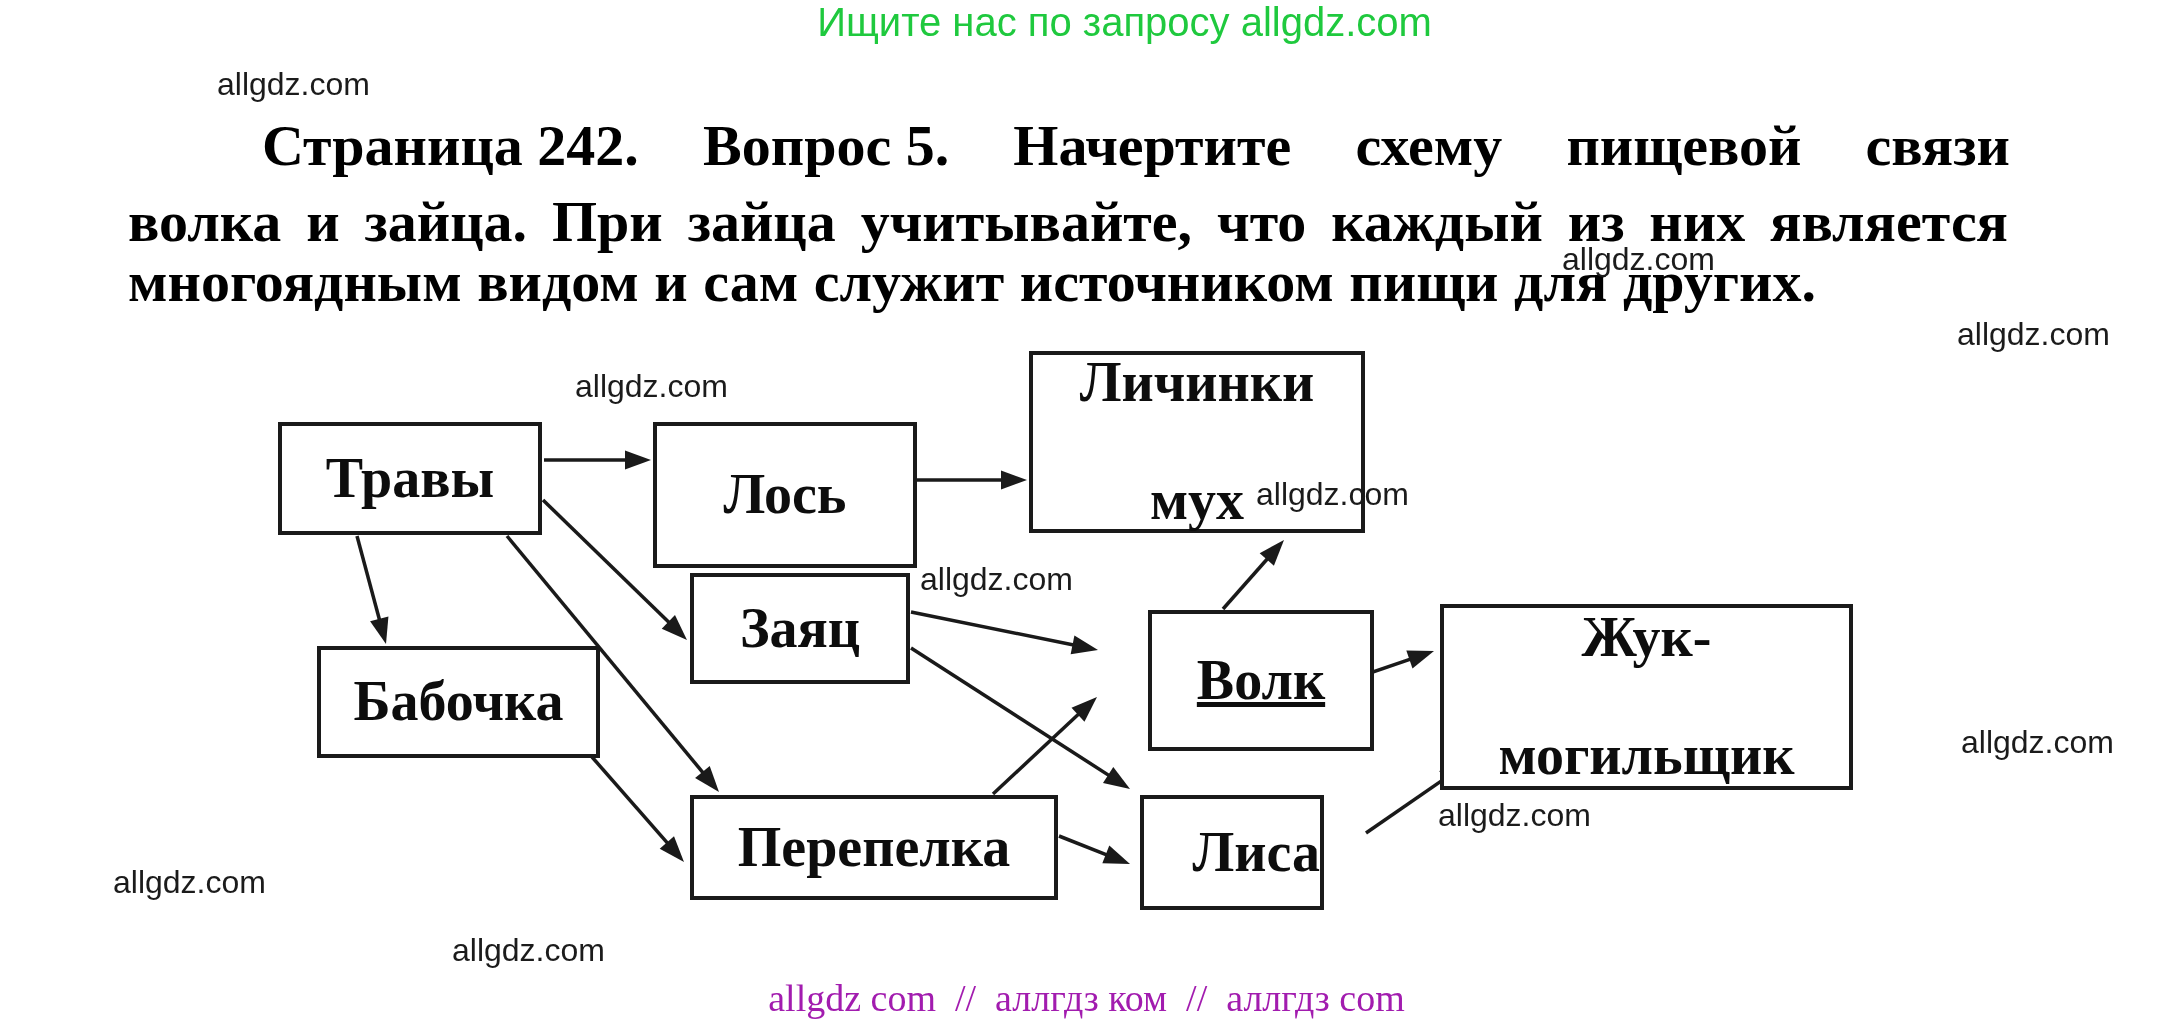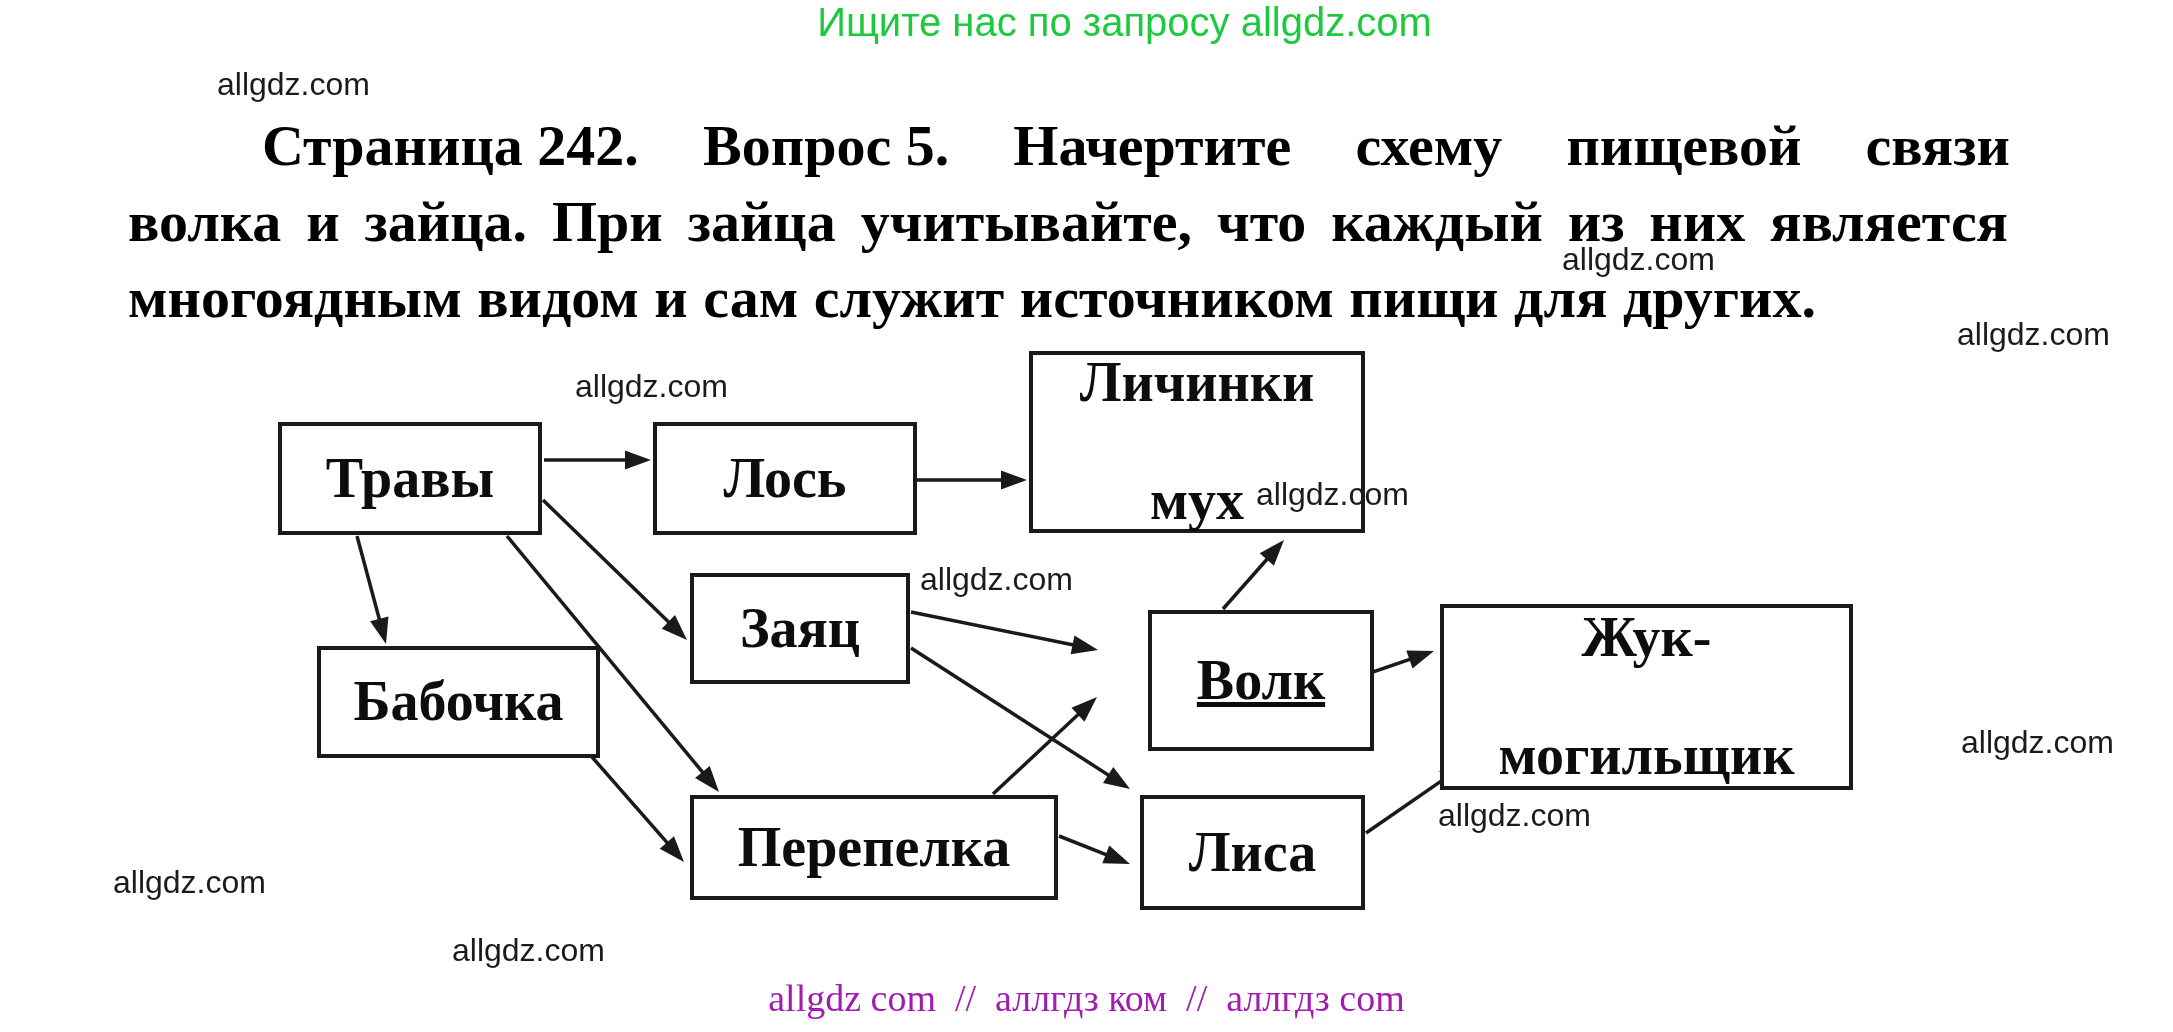--- a/index.html
+++ b/index.html
@@ -55,21 +55,21 @@
   }
 </style>
 </head>
 <body>
 
 <div id="promo" style="color: rgb(31, 201, 62);">Ищите нас по запросу allgdz.com</div>
 
 <div id="title-block">
     <div class="title-line" style="left: 262px; top: 112px; width: 1748px;"><span>Страница 242.</span><span>Вопрос 5.</span><span>Начертите</span><span>схему</span><span>пищевой</span><span>связи</span></div>
     <div class="title-line" style="left: 128px; top: 188px; width: 1880px;"><span>волка</span><span>и</span><span>зайца.</span><span>При</span><span>зайца</span><span>учитывайте,</span><span>что</span><span>каждый</span><span>из</span><span>них</span><span>является</span></div>
-    <div class="title-line" style="left: 128px; top: 264px; width: 1688px; gap: 8px;"><span>многоядным</span><span>видом</span><span>и</span><span>сам</span><span>служит</span><span>источником</span><span>пищи</span><span>для</span><span>других.</span></div>
+    <div class="title-line" style="left: 128px; top: 248px; width: 1688px; gap: 8px;"><span>многоядным</span><span>видом</span><span>и</span><span>сам</span><span>служит</span><span>источником</span><span>пищи</span><span>для</span><span>других.</span></div>
   </div>
 
 <svg id="edges" xmlns="http://www.w3.org/2000/svg" viewBox="0 0 2173 1032">
     <g>
       <line x1="544" y1="460" x2="630" y2="460" stroke="#1a1a1a" stroke-width="3.5"></line>
       <polygon points="651,460 625,469.5 625,450.5" fill="#1a1a1a"></polygon>
     </g>
     <g>
       <line x1="917" y1="480" x2="1006" y2="480" stroke="#1a1a1a" stroke-width="3.5"></line>
       <polygon points="1027,480 1001,489.5 1001,470.5" fill="#1a1a1a"></polygon>
@@ -117,21 +117,21 @@
     <g>
       <line x1="1366" y1="833" x2="1448.7153175731876" y2="775.9264308745006" stroke="#1a1a1a" stroke-width="3.5"></line>
       <polygon points="1466,764 1449.9952071528871,786.585318371035 1439.2046268378629,770.9467961753475" fill="#1a1a1a"></polygon>
     </g>
   </svg>
 
 <div id="nodes">
     <div class="node" style="left: 278px; top: 422px; width: 264px; height: 113px; border-color: rgb(26, 26, 26);">
       <div>Травы</div>
     </div>
-    <div class="node" style="left: 653px; top: 422px; width: 264px; height: 113px; border-color: rgb(26, 26, 26);">
+    <div class="node" style="left: 653px; top: 422px; width: 264px; height: 146px; border-color: rgb(26, 26, 26);">
       <div>Лось</div>
     </div>
     <div class="node" style="left: 1029px; top: 351px; width: 336px; height: 182px; border-color: rgb(26, 26, 26);">
       <div>Личинки</div>
       <div>мух</div>
     </div>
     <div class="node" style="left: 690px; top: 573px; width: 220px; height: 111px; border-color: rgb(26, 26, 26);">
       <div>Заяц</div>
     </div>
     <div class="node" style="left: 317px; top: 646px; width: 283px; height: 112px; border-color: rgb(26, 26, 26);">
@@ -140,21 +140,21 @@
     <div class="node" style="left: 1148px; top: 610px; width: 226px; height: 141px; border-color: rgb(26, 26, 26); text-decoration: underline;">
       <div>Волк</div>
     </div>
     <div class="node" style="left: 1440px; top: 572px; width: 413px; height: 186px; border-color: rgb(26, 26, 26); margin-top: 32px;">
       <div>Жук-</div>
       <div>могильщик</div>
     </div>
     <div class="node" style="left: 690px; top: 795px; width: 368px; height: 105px; border-color: rgb(26, 26, 26);">
       <div>Перепелка</div>
     </div>
-    <div class="node" style="left: 1140px; top: 795px; width: 225px; height: 115px; border-color: rgb(26, 26, 26);">
+    <div class="node" style="left: 1140px; top: 795px; width: 184px; height: 115px; border-color: rgb(26, 26, 26); align-items: flex-end;">
       <div>Лиса</div>
     </div>
   </div>
 
 <div id="watermarks">
     <span class="watermark" style="left: 217px; top: 66px;">allgdz.com</span>
     <span class="watermark" style="left: 1562px; top: 241px;">allgdz.com</span>
     <span class="watermark" style="left: 1957px; top: 316px;">allgdz.com</span>
     <span class="watermark" style="left: 575px; top: 368px;">allgdz.com</span>
     <span class="watermark" style="left: 1256px; top: 476px;">allgdz.com</span>

